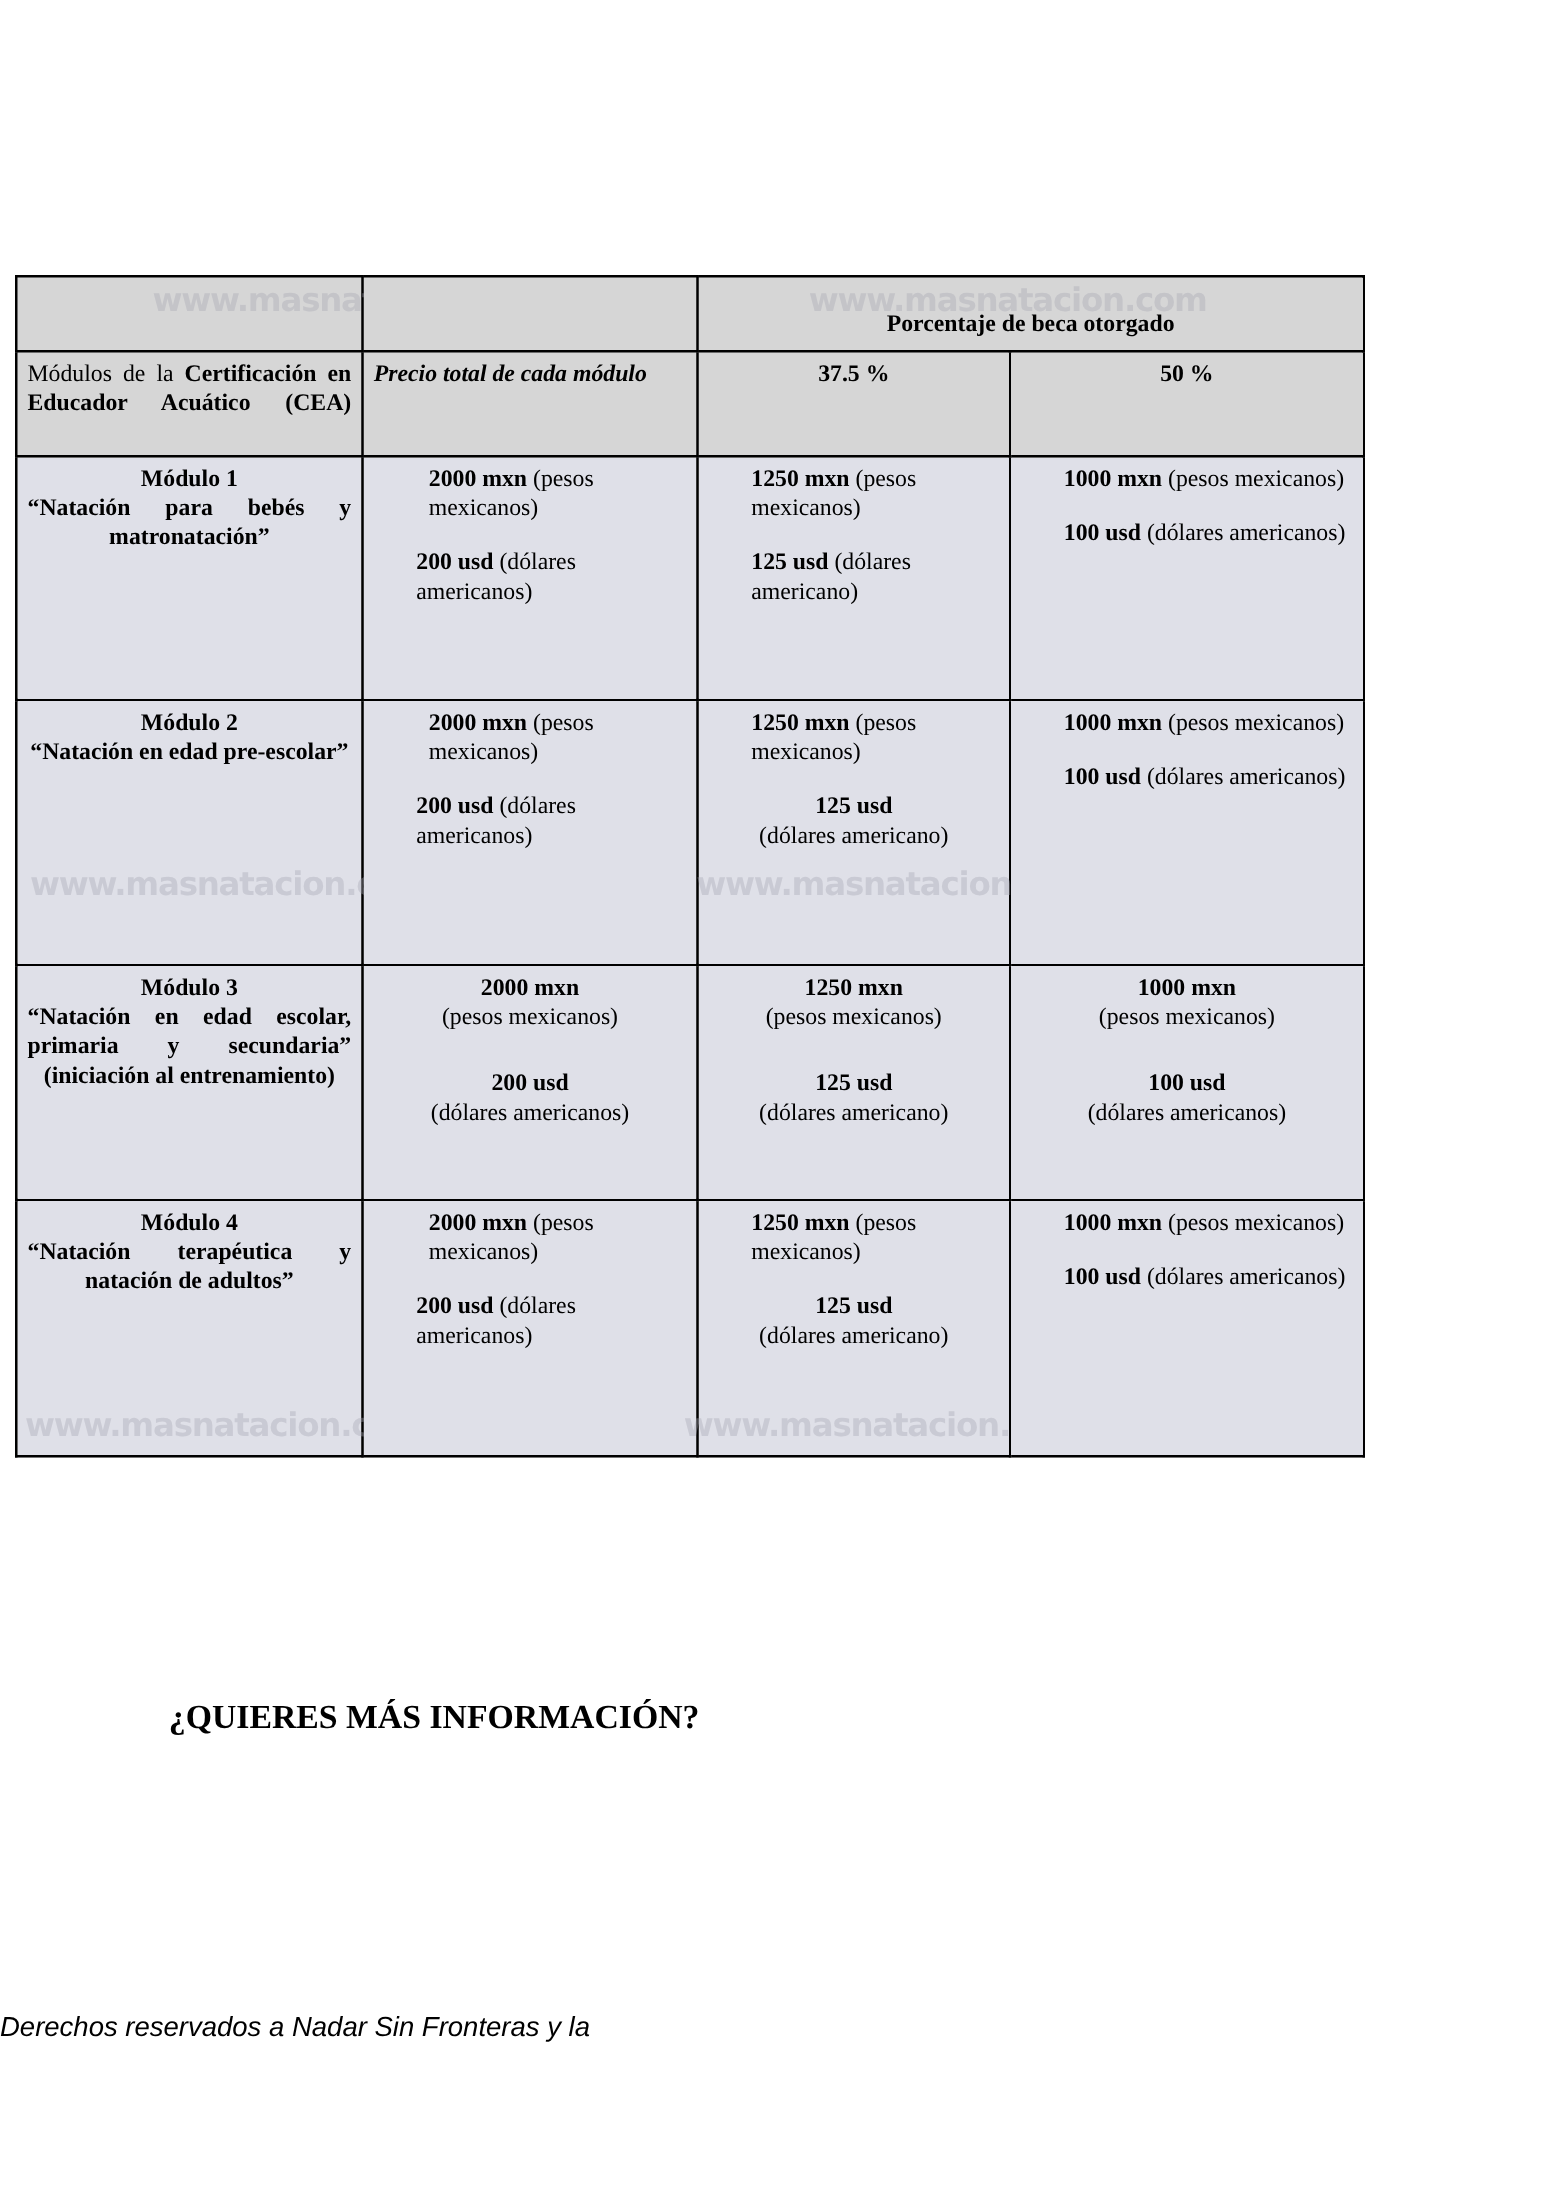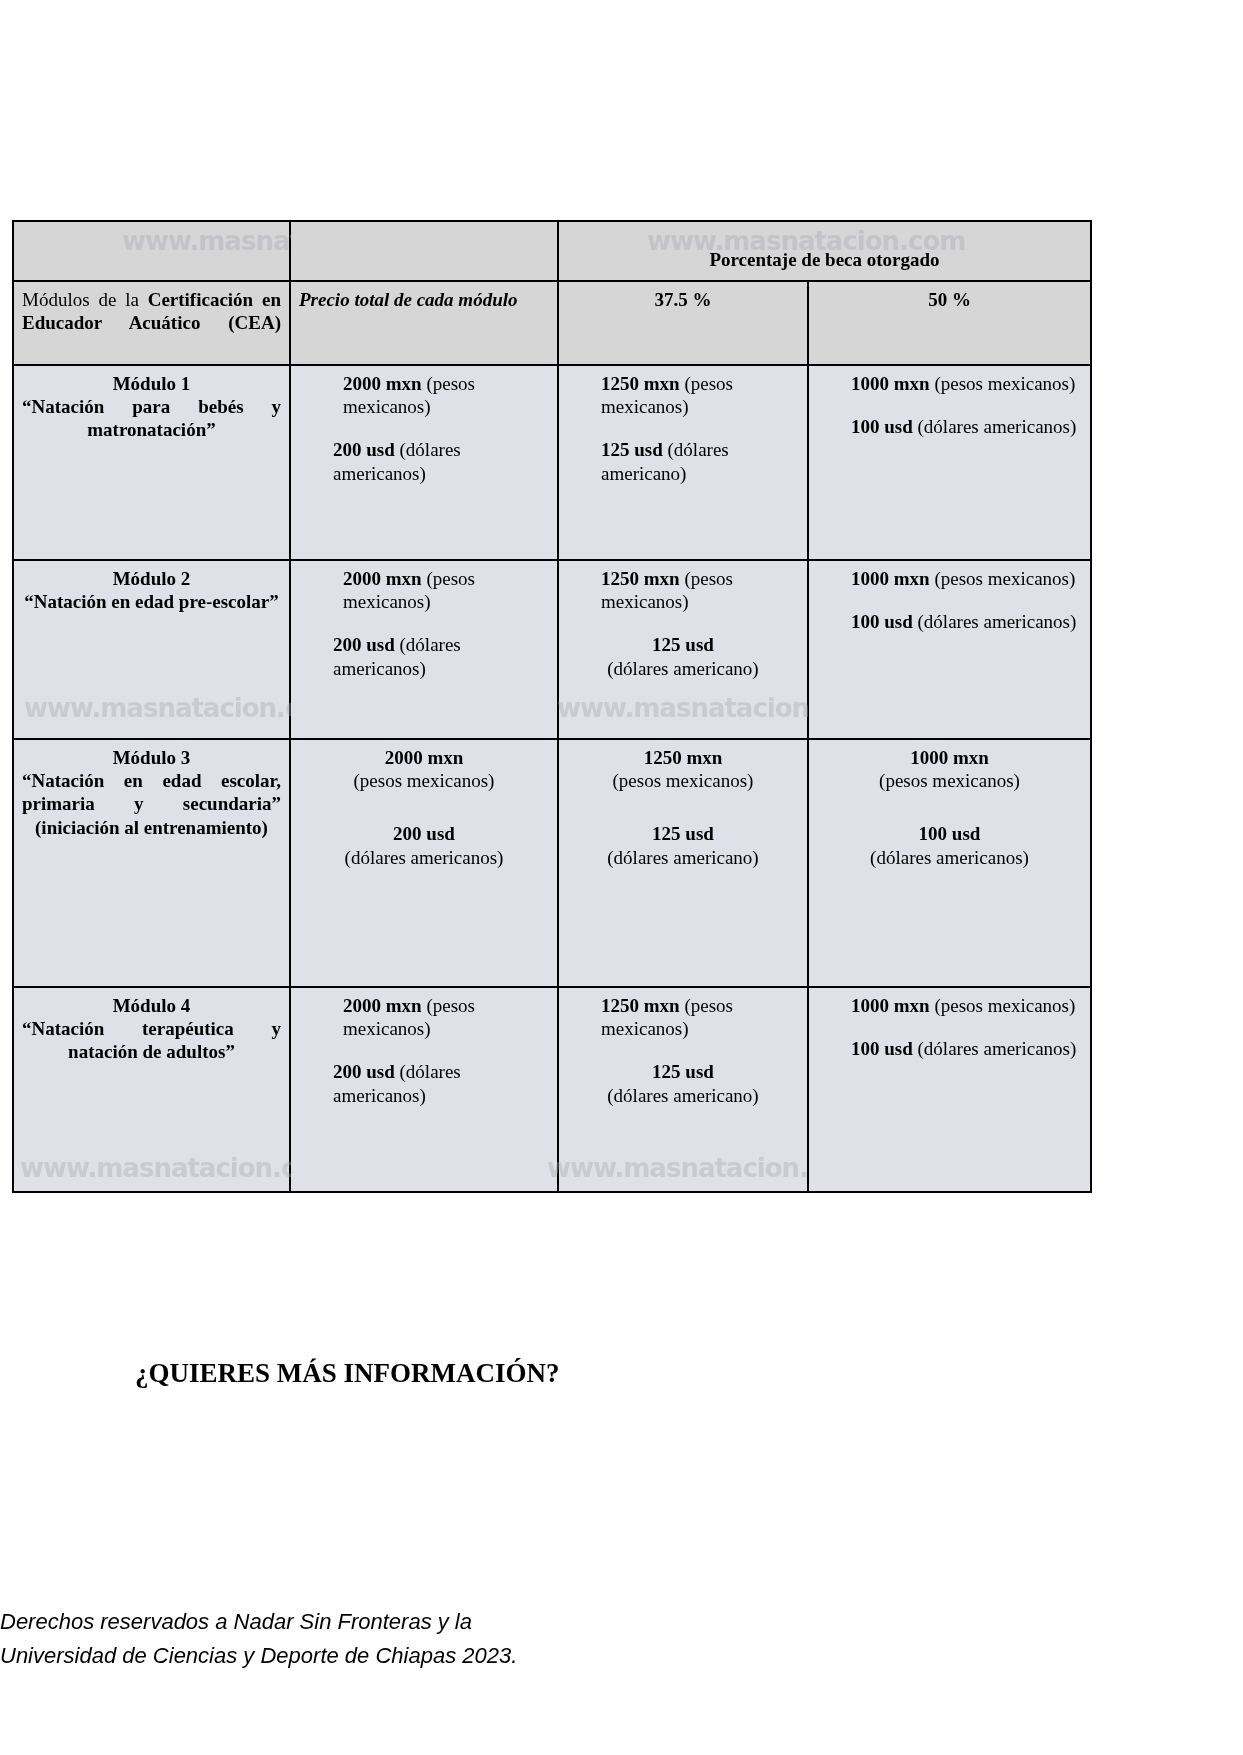--- a/index.html
+++ b/index.html
@@ -119,22 +119,22 @@
   .price .line:last-child { margin-bottom: 0; }
   .price .amt { font-weight: bold; }
   .price .lead { padding-left: 44px; }
   .price .lead-sm { padding-left: 34px; }
 
   .price.stacked .line { text-align: center; margin-bottom: 30px; }
   .price.stacked .amt { display: block; }
   .price.stacked .par { display: block; }
 
   .rowtall1 { height: 195px; }
-  .rowtall2 { height: 179px; }
-  .rowtall3 { height: 248px; }
+  .rowtall2 { height: 212px; }
+  .rowtall3 { height: 188px; }
   .rowtall4 { height: 205px; }
 
   
   .wm {
     position: absolute;
     color: #a8a8b4;
     opacity: 0.38;
     font-family: "DejaVu Sans", sans-serif;
     font-weight: bold;
     font-size: 26px;
@@ -329,16 +329,15 @@
       </tbody>
     </table>
   </div>
 
   <div class="more-info">¿QUIERES MÁS INFORMACIÓN?</div>
 
 
 
   <div class="footer">
     <div>Derechos reservados a Nadar Sin Fronteras y la</div>
-    <div>Universidad de Ciencias y Deporte de Chiapas 2023.</div>
   </div>
 
 </div>
 
 </body></html>

